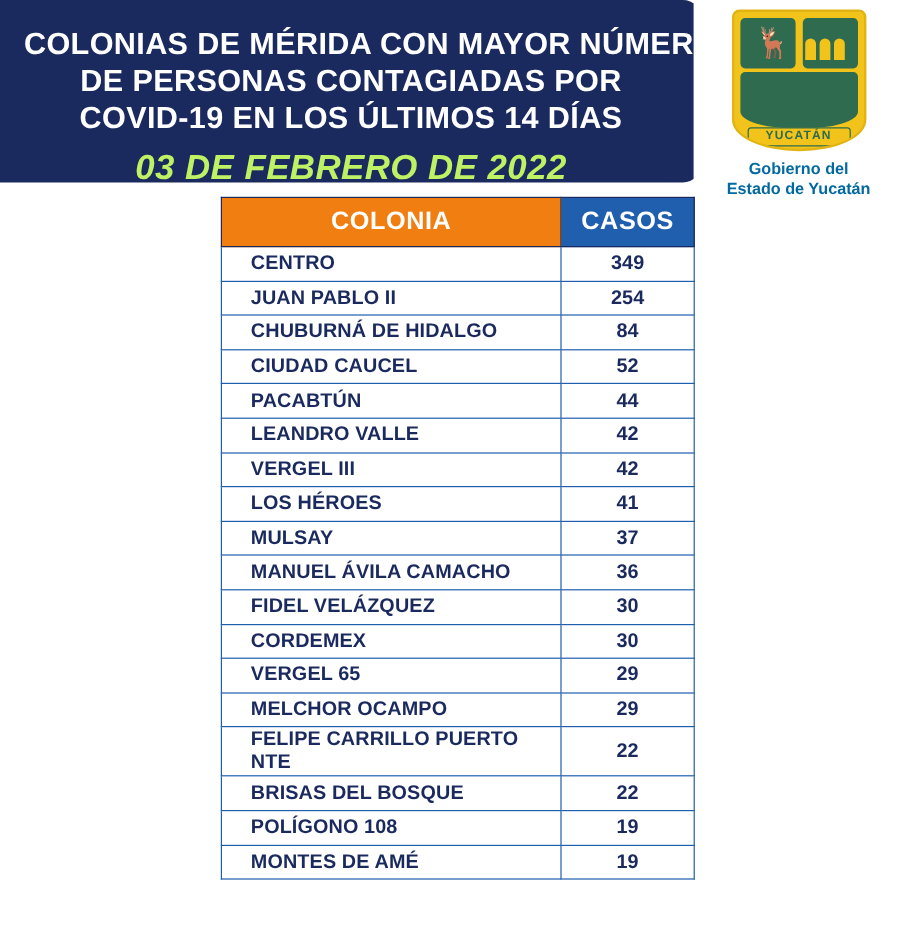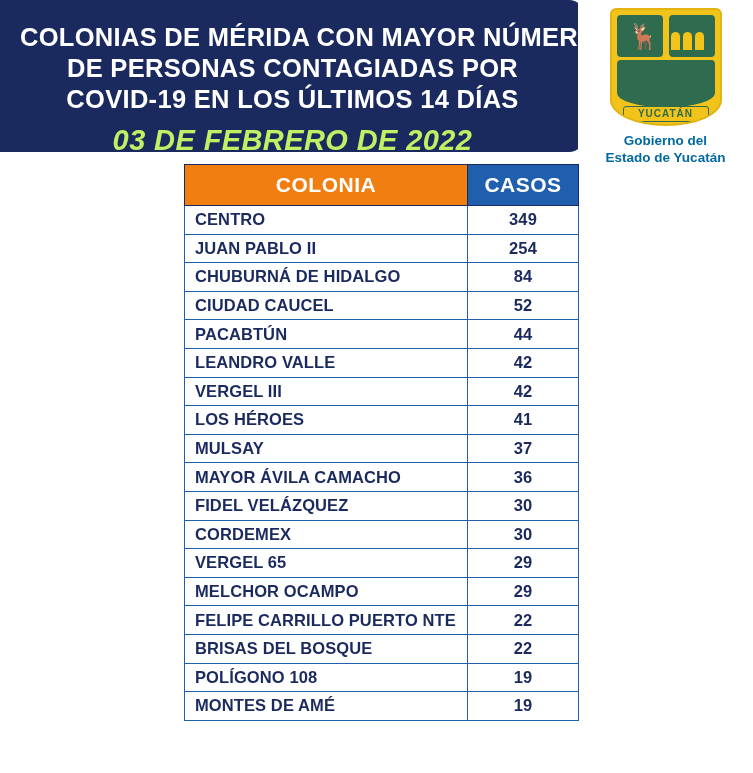--- a/index.html
+++ b/index.html
@@ -188,21 +188,21 @@
   tbody td {
     height: 25.6px;
     border: 1px solid #1f5fae;
     color: #1b2a5e;
     font-size: 16.5px;
     font-weight: bold;
     letter-spacing: 0.1px;
   }
   td.name {
     text-align: left;
-    padding-left: 10px;
+    padding-left: 24px;
   }
   td.value {
     text-align: center;
   }
 </style>
 </head>
 <body>
 
 <div id="header-banner">
   <div id="header-title">
@@ -281,21 +281,21 @@
         </tr>
         <tr>
           <td class="name">LOS HÉROES</td>
           <td class="value">41</td>
         </tr>
         <tr>
           <td class="name">MULSAY</td>
           <td class="value">37</td>
         </tr>
         <tr>
-          <td class="name">MAYOR ÁVILA CAMACHO</td>
+          <td class="name">MANUEL ÁVILA CAMACHO</td>
           <td class="value">36</td>
         </tr>
         <tr>
           <td class="name">FIDEL VELÁZQUEZ</td>
           <td class="value">30</td>
         </tr>
         <tr>
           <td class="name">CORDEMEX</td>
           <td class="value">30</td>
         </tr>

